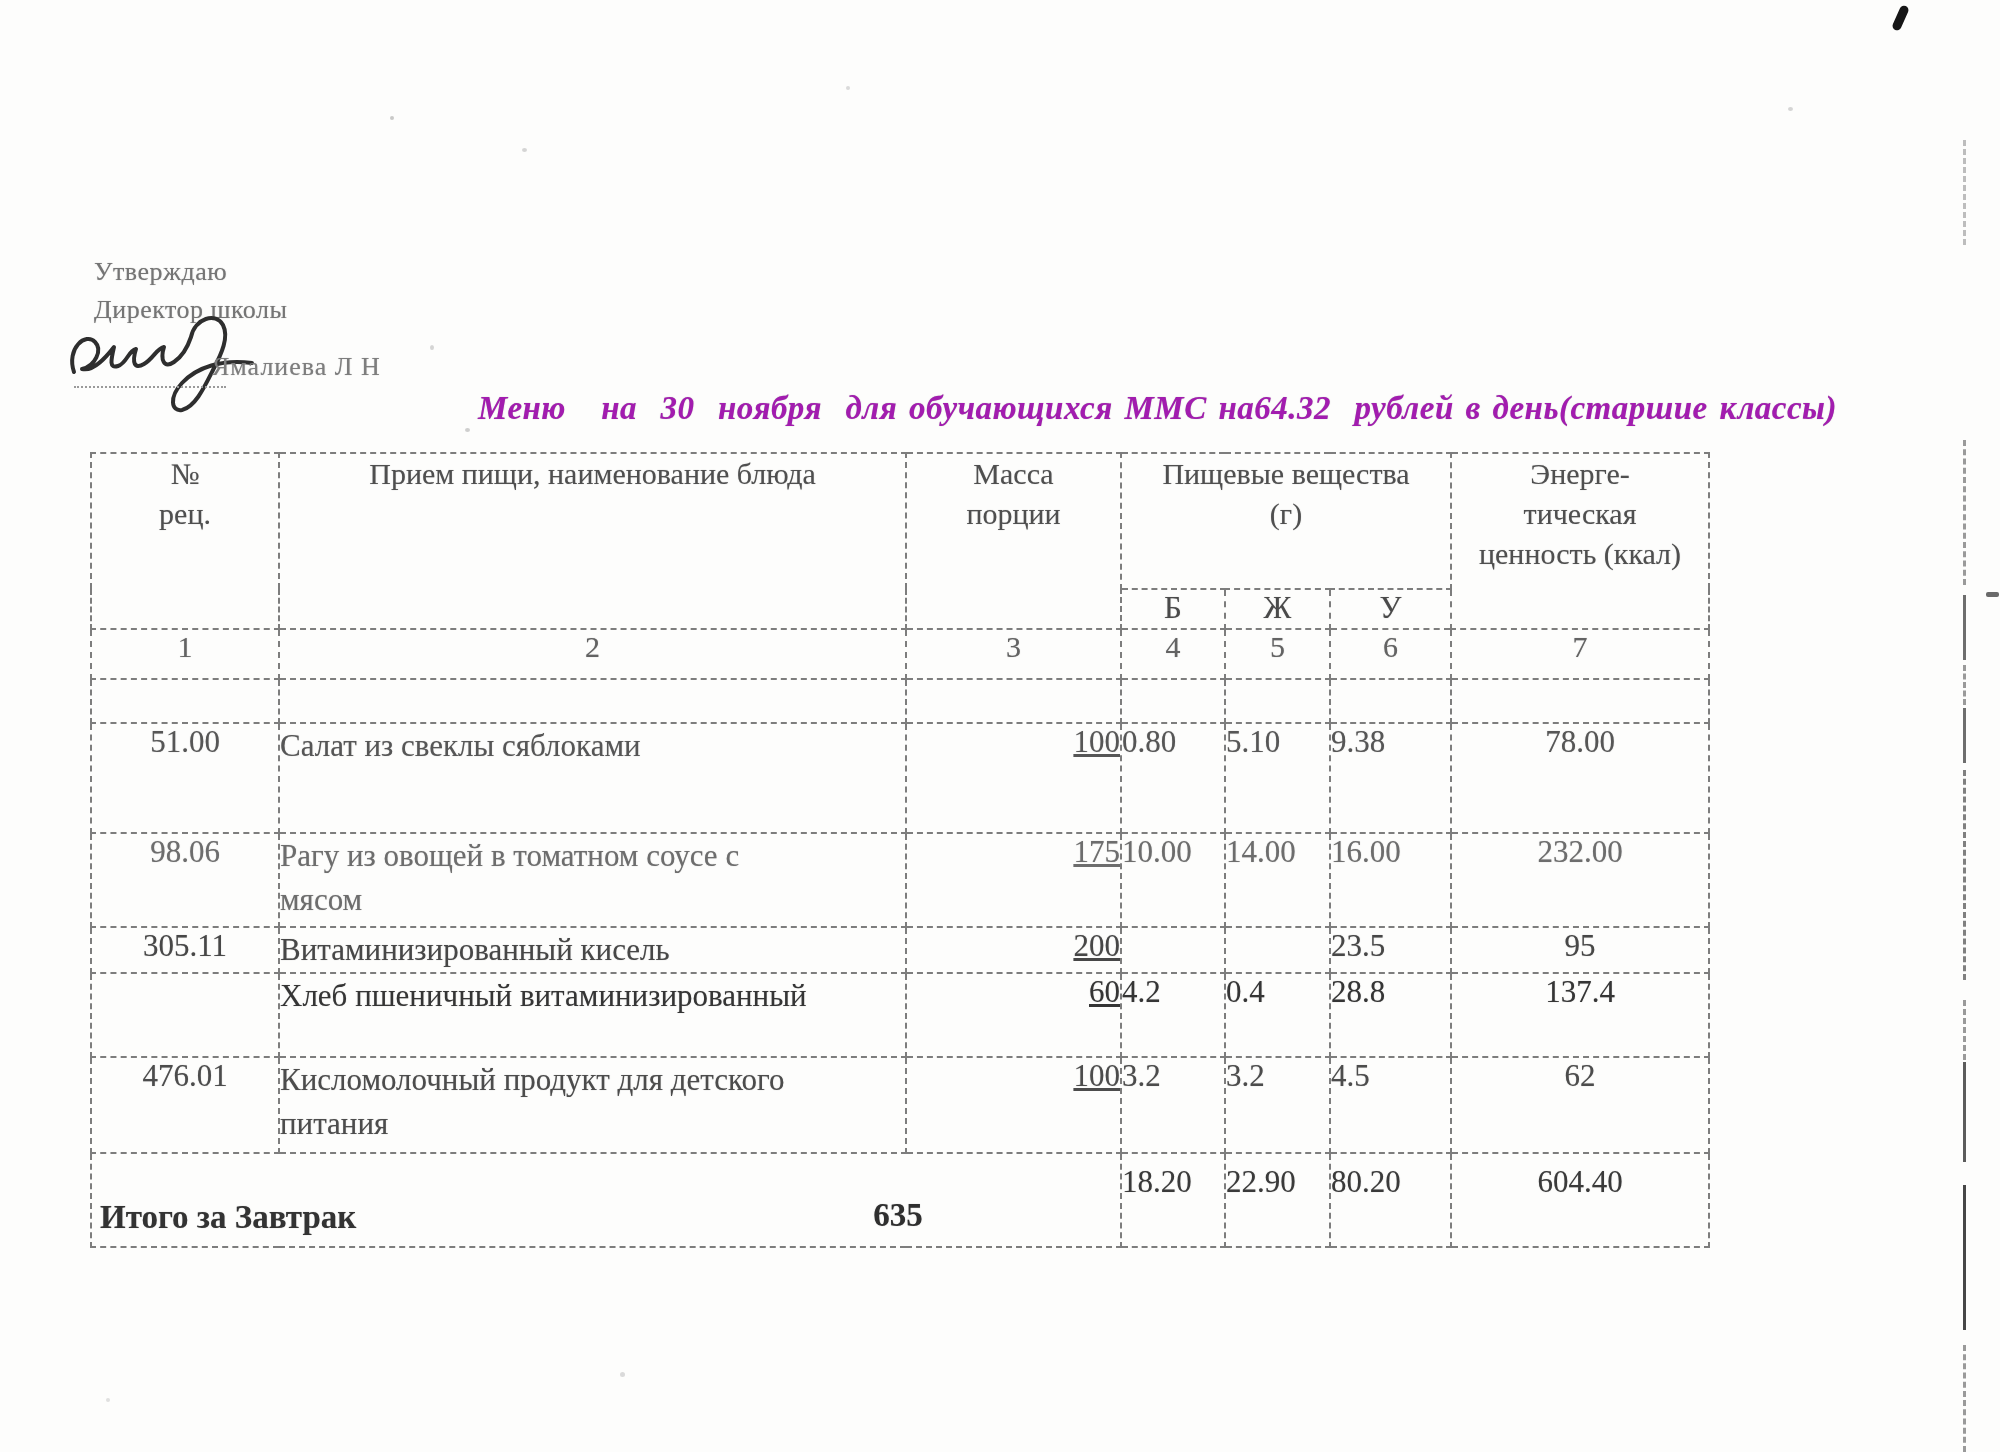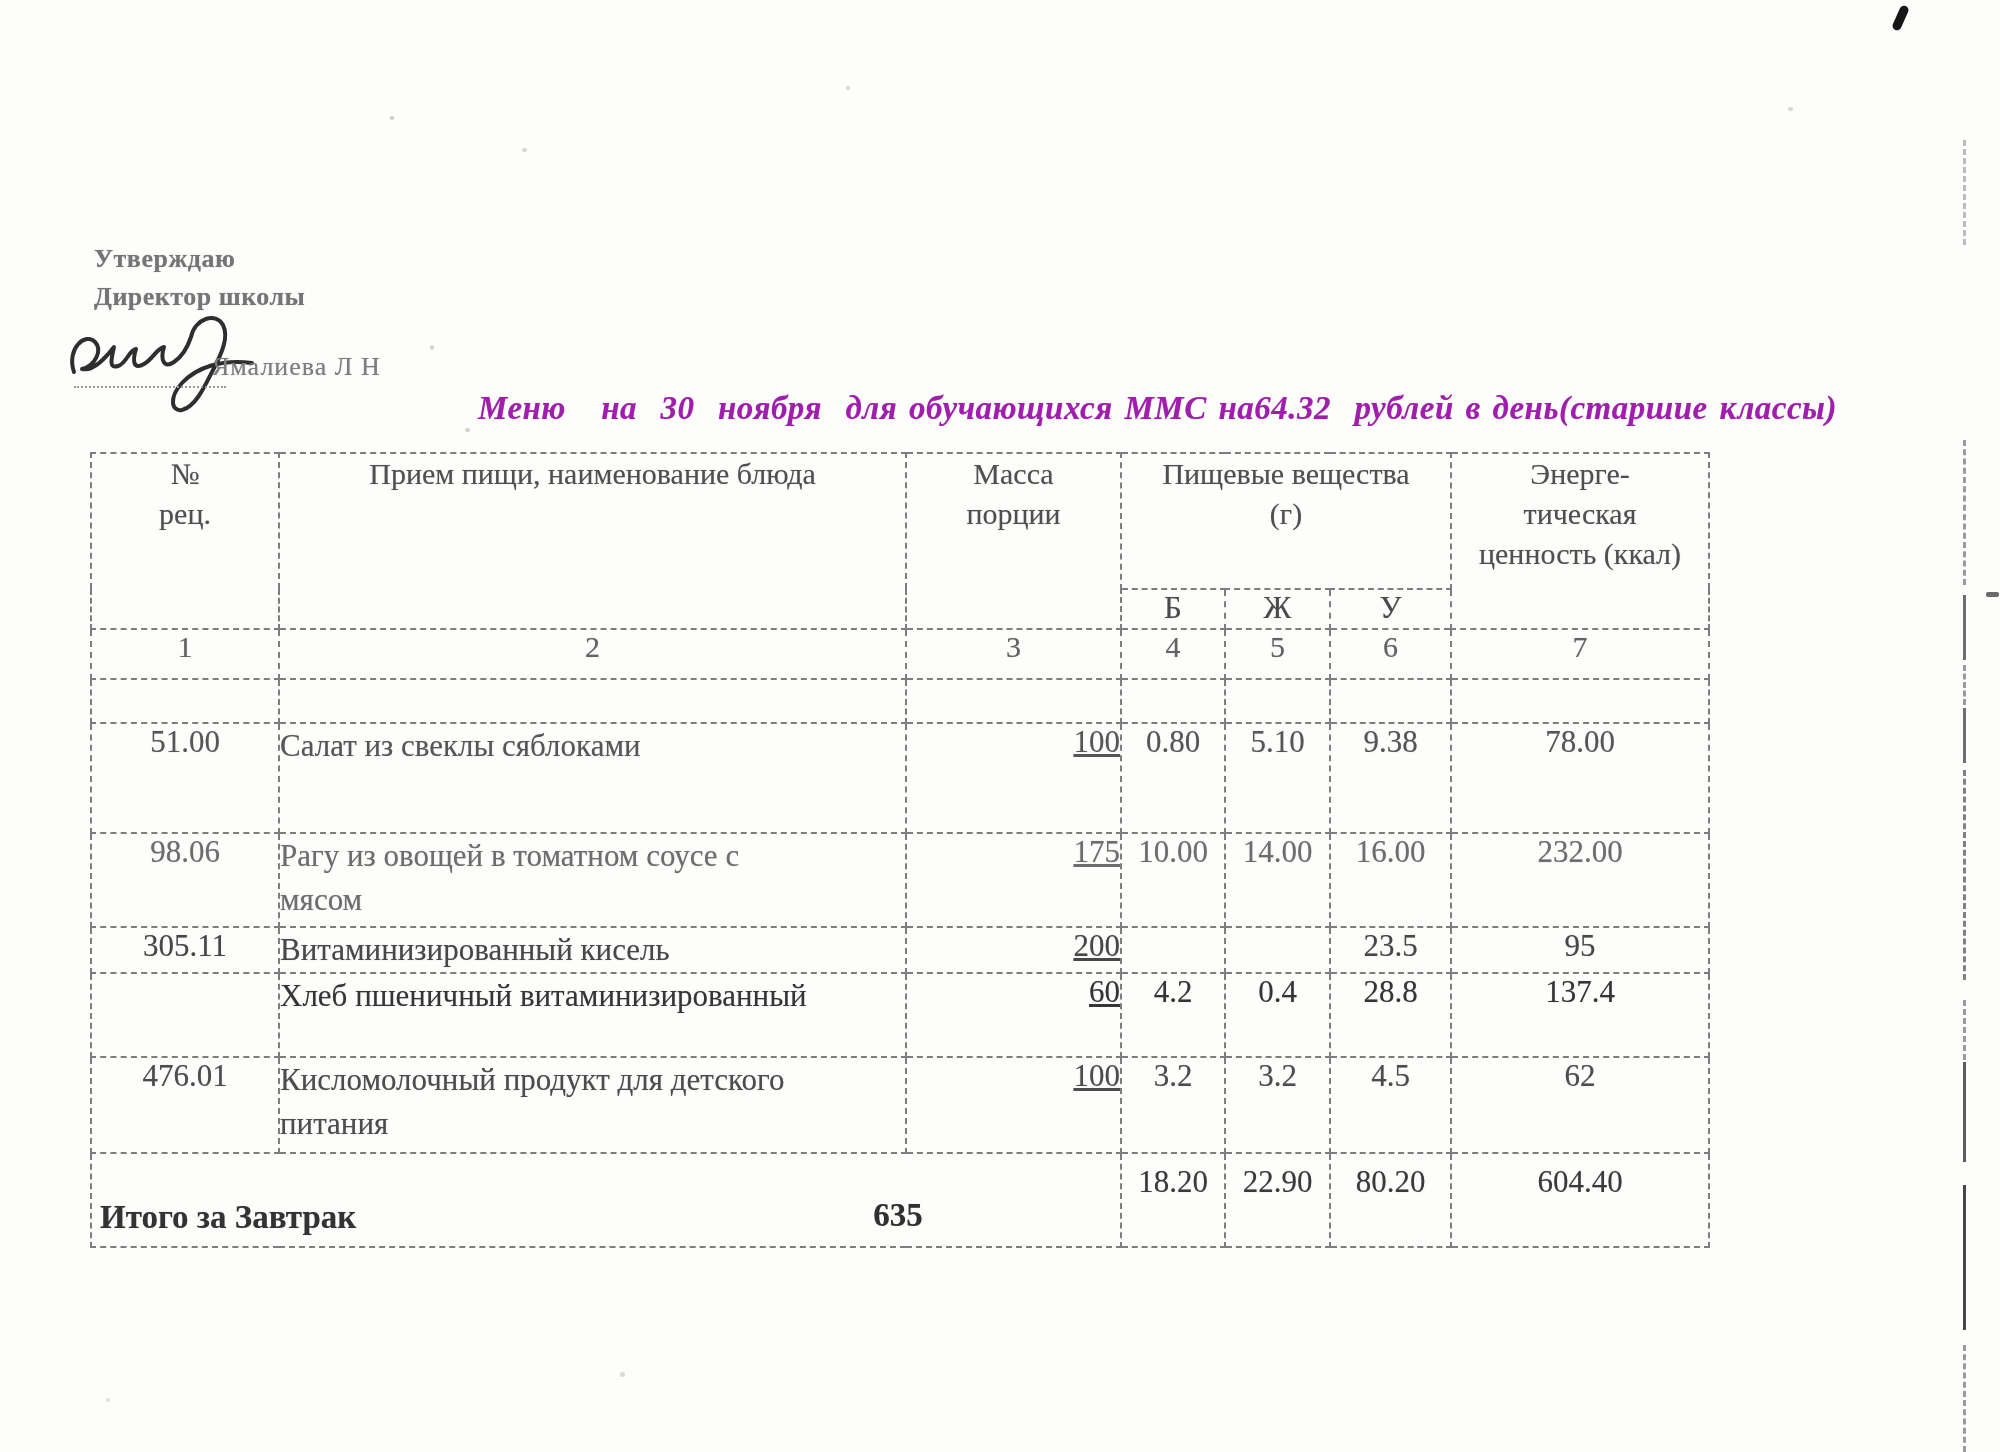--- a/index.html
+++ b/index.html
@@ -5,21 +5,21 @@
   html,body{margin:0;padding:0;}
   body{
     width:2000px;height:1452px;position:relative;overflow:hidden;
     background:#fdfdfc;
     font-family:"Liberation Serif","DejaVu Serif",serif;
     color:#3d3d3d;
   }
   .scan-text{ text-shadow:0 0 1px rgba(70,70,70,.4); }
 
   
-  .approval{position:absolute;left:94px;top:240px;font-weight:bold;}
+  .approval{position:absolute;left:94px;top:253px;}
   .approval .line{font-size:26px;color:#757575;line-height:38px;letter-spacing:.5px;}
   .sig-wrap{position:absolute;left:62px;top:306px;width:380px;height:120px;}
   .sig-svg{position:absolute;left:0;top:0;}
   .sig-underline{position:absolute;left:12px;top:80px;width:152px;border-bottom:2px dotted #9a9a9a;}
   .sig-name{position:absolute;left:150px;top:46px;font-size:26px;color:#7d7d7d;letter-spacing:1px;white-space:nowrap;}
 
   
   .doc-title{
     position:absolute;left:478px;top:390px;
     font-size:33px;font-style:italic;font-weight:700;color:#a21caf;
@@ -43,21 +43,21 @@
   .r-sub td{vertical-align:middle;text-align:center;color:#4a4a4a;font-size:31px;}
   .r-nums{height:50px;}
   .r-nums td{vertical-align:middle;text-align:center;color:#636363;font-size:30px;}
   .r-empty{height:44px;}
   .r1{height:110px;} .r2{height:94px;} .r3{height:44px;} .r4{height:84px;} .r5{height:96px;}
   .r-total{height:94px;}
 
   td.c-rec{text-align:center;padding-top:8px;}
   td.c-dish{text-align:left;padding:6px 10px 0 18px;white-space:pre-line;line-height:44px;}
   td.c-mass{text-align:right;padding:8px 0 0 26px;text-decoration:underline;}
-  td.c-n{text-align:center;padding-top:8px;}
+  td.c-n{padding-top:8px;}
   td.c-kcal{text-align:center;padding-top:8px;}
   .r3 td{padding-top:4px;}
 
   .tone-a{color:#565656;margin-top:12px;} .tone-b{color:#6d6d6d;} .tone-c{color:#474747;}
   .tone-d{color:#353535;} .tone-e{color:#4c4c4c;}
 
   .r-total td.c-n,.r-total td.c-kcal{padding-top:10px;color:#3a3a3a;}
   td.totals-left{position:relative;}
   .sum-label{position:absolute;left:8px;bottom:10px;font-weight:700;font-size:33px;color:#333;}
   .sum-value{position:absolute;left:76%;bottom:12px;font-weight:700;font-size:33px;color:#2f2f2f;}

